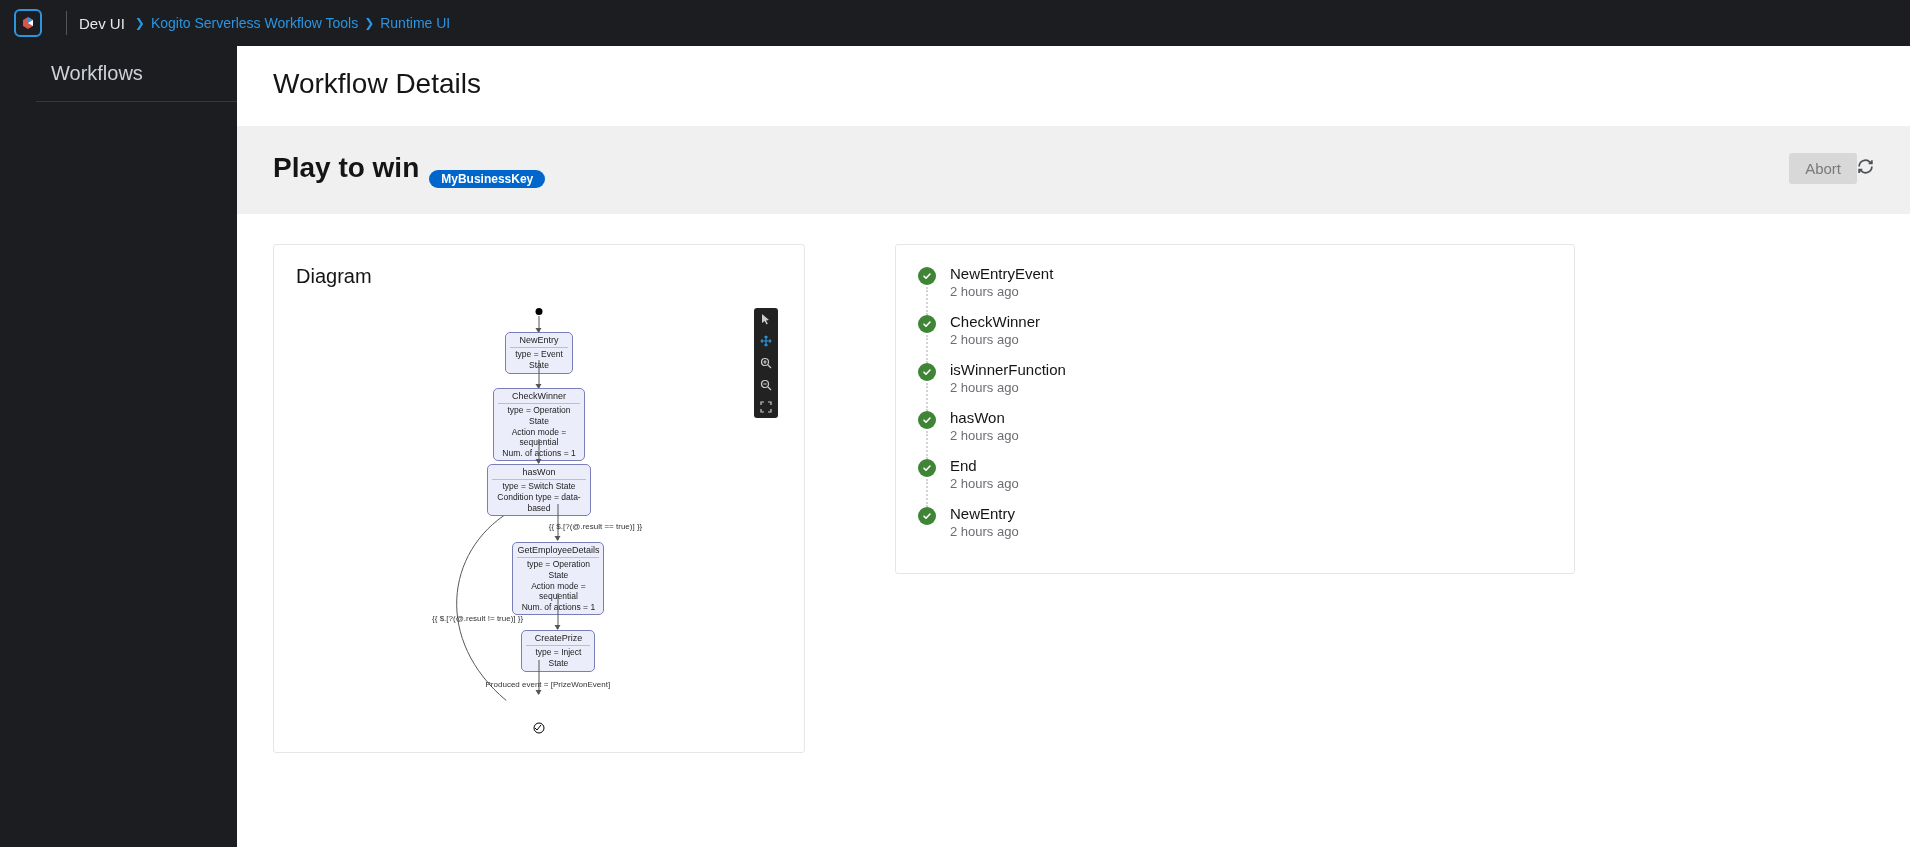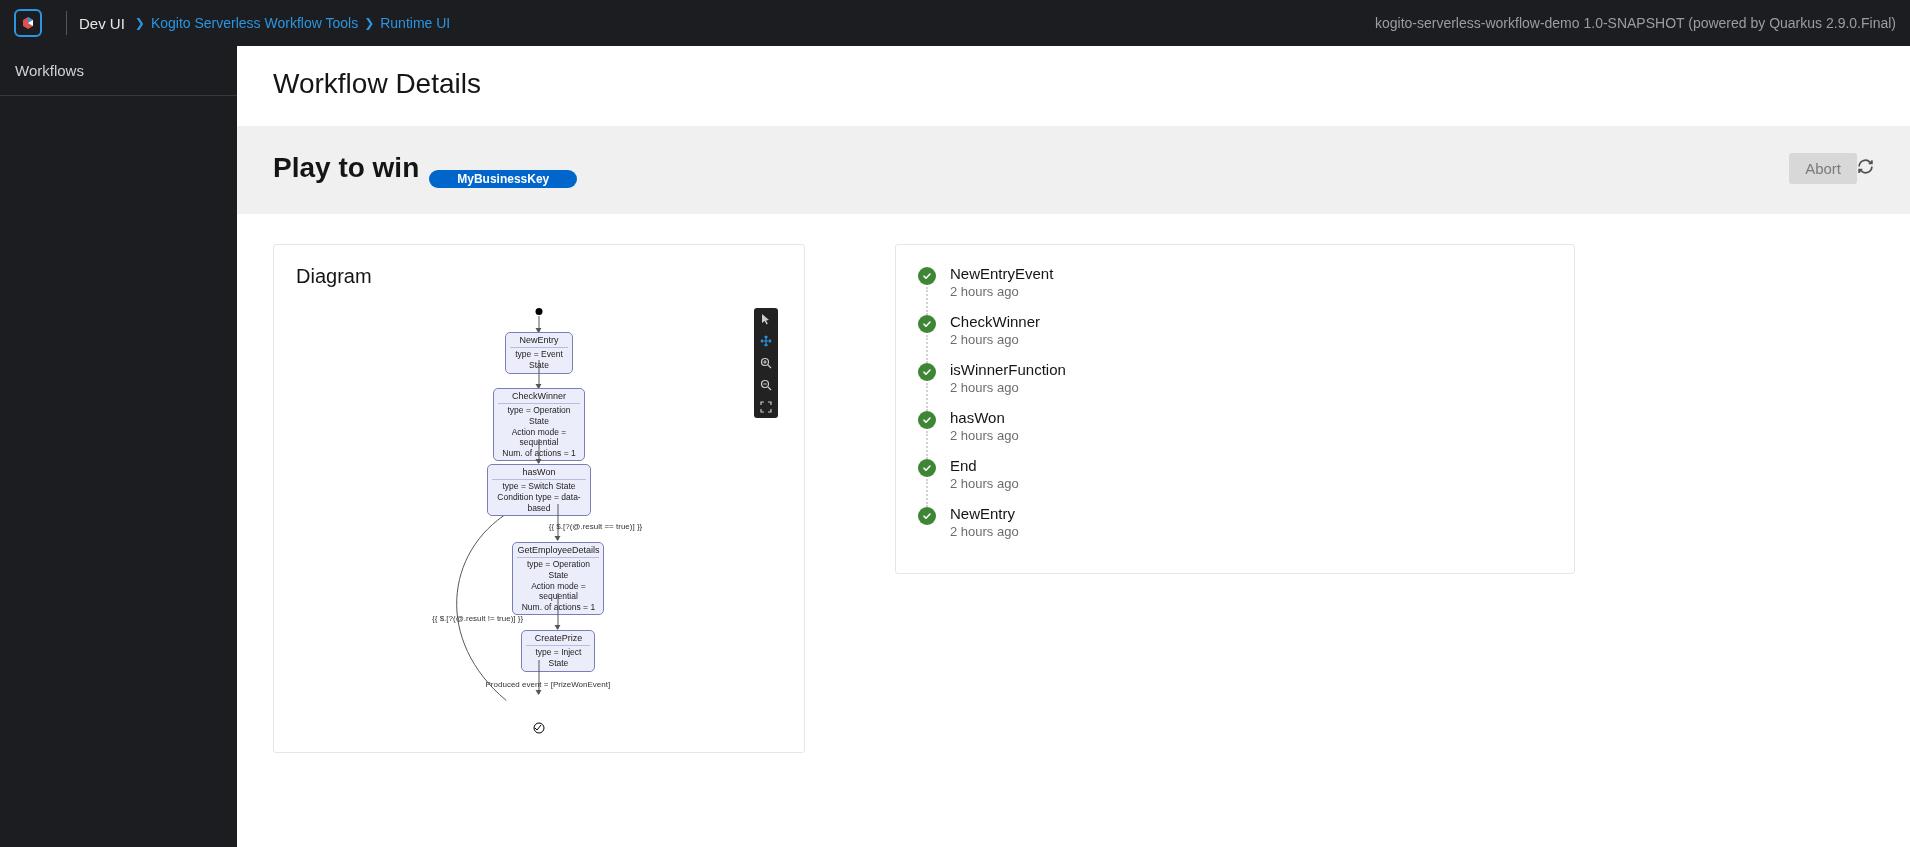--- a/index.html
+++ b/index.html
@@ -8,26 +8,26 @@
   .topbar .logo { width:28px; height:28px; border:2px solid #2b95e0; border-radius:6px; display:flex; align-items:center; justify-content:center; margin-right:12px; }
   .topbar .logo svg { display:block; }
   .topbar .sep { width:1px; height:24px; background:#555; margin:0 12px; }
   .topbar .brand { color:#e8e8e8; font-weight:400; }
   .topbar .crumbs { margin-left:10px; display:flex; align-items:center; gap:6px; font-size:14px; }
   .topbar .crumbs a { color:#2b95e0; text-decoration:none; }
   .topbar .crumbs .chev { color:#2b95e0; font-size:12px; }
   .topbar .right { margin-left:auto; color:#9a9da1; font-size:14px; }
   .shell { display:flex; height:calc(100% - 46px); }
   .sidebar { width:237px; background:#1b1d21; color:#cfd2d6; flex-shrink:0; }
-  .sidebar .item { padding:16px 15px; border-bottom:1px solid #35383d; font-size:15px; cursor:pointer; }
+  .sidebar .item { padding:16px 15px; border-bottom:1px solid #35383d; font-size:20px; cursor:pointer;margin-left:36px; }
   .main { flex:1; overflow:auto; background:#fff; }
   .page-title { padding:22px 36px 26px; font-size:28px; font-weight:500; color:#151515; }
   .gray-band { background:#f0f0f0; padding:20px 36px 24px; display:flex; align-items:center; }
   .wf-name { font-size:28px; font-weight:700; margin-right:10px; }
-  .badge { background:#0066cc; color:#fff; border-radius:14px; padding:2px 28px; font-size:12px; font-weight:600; position:relative; top:-2px;margin-top:26px; }
+  .badge { background:#0066cc; color:#fff; border-radius:14px; padding:2px 12px; font-size:12px; font-weight:600; position:relative; top:-2px;margin-top:26px; }
   .actions { margin-left:auto; display:flex; align-items:center; }
   .btn-abort { background:#d8d8d8; color:#7a7a7a; border:none; border-radius:3px; padding:7px 16px; font-size:15px; }
   .refresh-icon { color:#6a6e73; font-size:16px; cursor:pointer; }
   .content { padding:30px 36px; display:flex; gap:90px; align-items:flex-start; }
   .card { background:#fff; border:1px solid #e6e6e6; border-radius:3px; padding:20px 22px; }
   .diagram-card { width:532px; min-height:460px; position:relative; }
   .card-title { font-size:20px; font-weight:500; margin-bottom:14px; }
   .timeline-card { flex:1; max-width:680px; }
   .tl-list { position:relative; }
   .tl-item { display:flex; align-items:flex-start; gap:14px; position:relative; padding-bottom:14px; }
@@ -64,21 +64,20 @@
       </svg>
   </div>
   <div class="sep"></div>
   <span class="brand">Dev UI</span>
   <span class="crumbs">
     <span class="chev">❯</span>
     <a href="#">Kogito Serverless Workflow Tools</a>
     <span class="chev">❯</span>
     <a href="#">Runtime UI</a>
   </span>
-  <span class="right">kogito-serverless-workflow-demo 1.0-SNAPSHOT (powered by Quarkus 2.9.0.Final)</span>
 </div>
 
 <div class="shell">
   <nav class="sidebar">
     <div class="item">
       <span>Workflows</span>
     </div>
   </nav>
 
   <main class="main">

